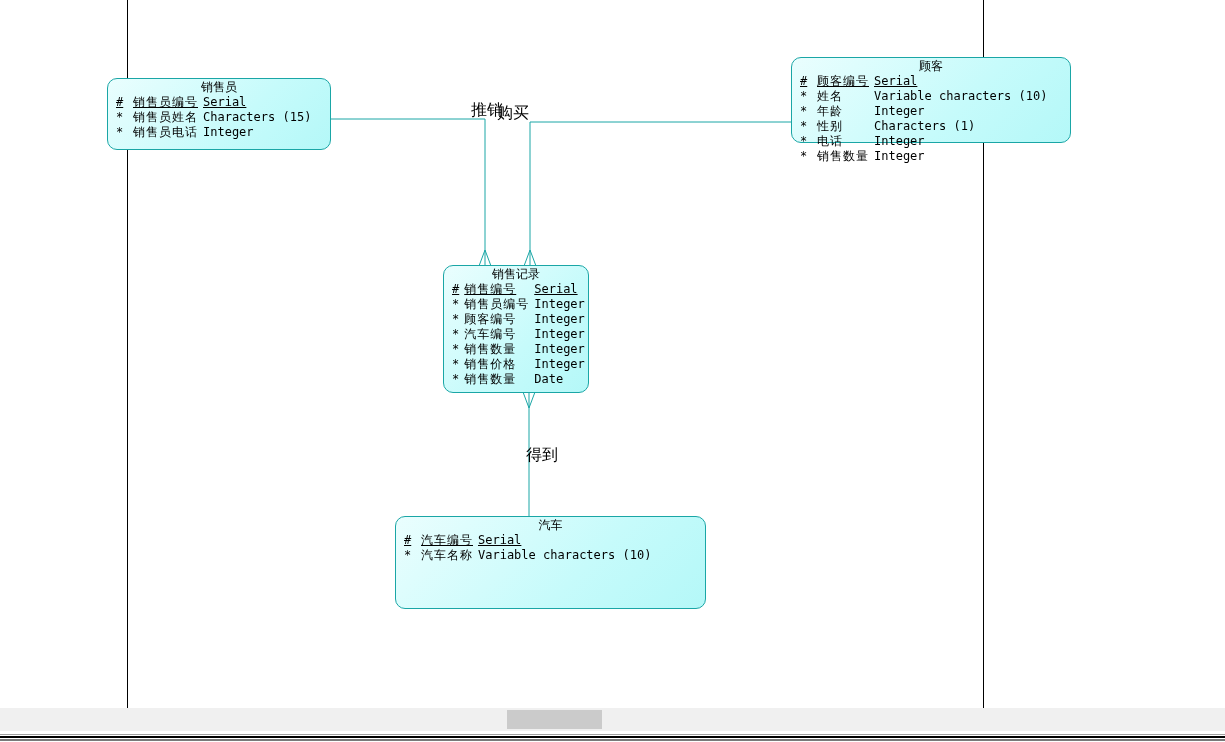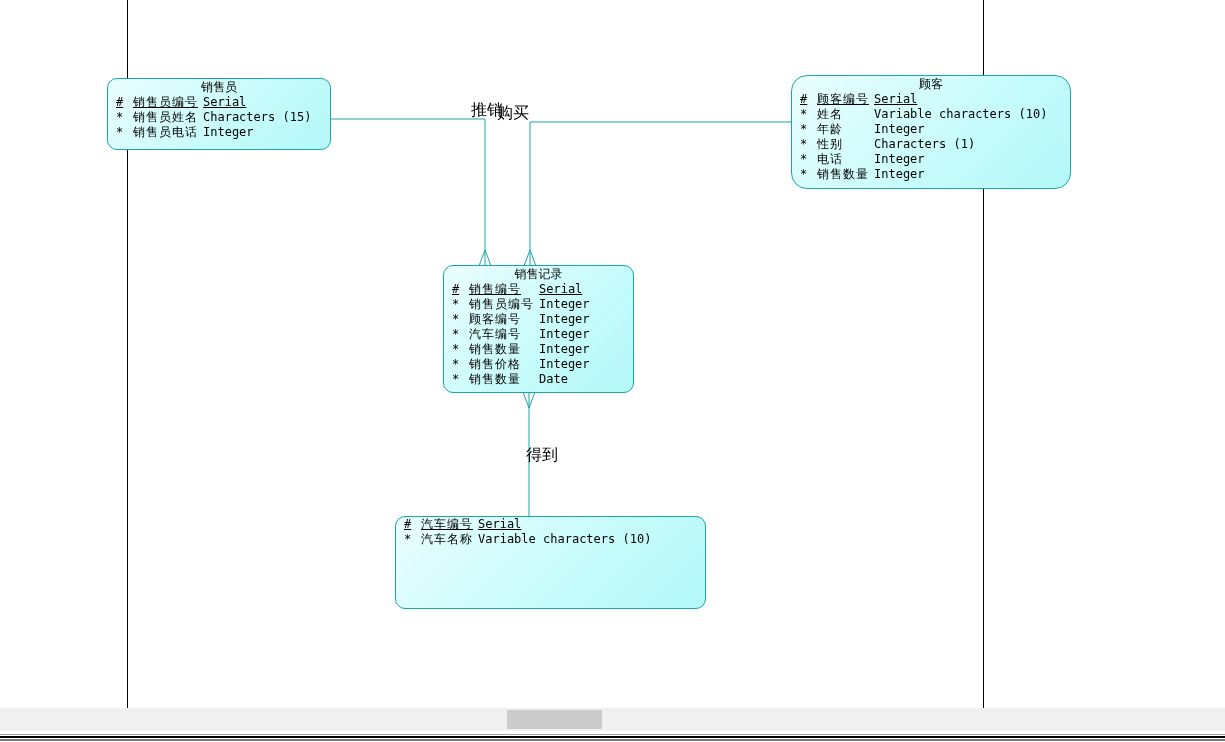--- a/index.html
+++ b/index.html
@@ -60,21 +60,21 @@
         </tr>
         <tr>
           <td class="sym">*</td>
           <td class="nm">销售员电话</td>
           <td class="ty">Integer</td>
         </tr>
       </tbody>
     </table>
 </div>
 
-<div class="entity" style="left:791px; top:75px; width:280px; height:114px;border-radius:16px;">
+<div class="entity" style="left:791px; top:57px; width:280px; height:86px;">
   <div class="title">顾客</div>
   <table>
       <tbody>
         <tr class="pk">
           <td class="sym">#</td>
           <td class="nm">顾客编号</td>
           <td class="ty">Serial</td>
         </tr>
         <tr>
           <td class="sym">*</td>
@@ -98,21 +98,21 @@
         </tr>
         <tr>
           <td class="sym">*</td>
           <td class="nm">销售数量</td>
           <td class="ty">Integer</td>
         </tr>
       </tbody>
     </table>
 </div>
 
-<div class="entity" style="left:443px; top:265px; width:191px; height:128px;">
+<div class="entity" style="left:443px; top:265px; width:146px; height:128px;">
   <div class="title">销售记录</div>
   <table>
       <tbody>
         <tr class="pk">
           <td class="sym">#</td>
           <td class="nm">销售编号</td>
           <td class="ty">Serial</td>
         </tr>
         <tr>
           <td class="sym">*</td>
@@ -142,20 +142,21 @@
         <tr>
           <td class="sym">*</td>
           <td class="nm">销售数量</td>
           <td class="ty">Date</td>
         </tr>
       </tbody>
     </table>
 </div>
 
 <div class="entity" style="left:395px; top:516px; width:311px; height:93px;">
+  <div class="title">汽车</div>
   <table>
       <tbody>
         <tr class="pk">
           <td class="sym">#</td>
           <td class="nm">汽车编号</td>
           <td class="ty">Serial</td>
         </tr>
         <tr>
           <td class="sym">*</td>
           <td class="nm">汽车名称</td>

